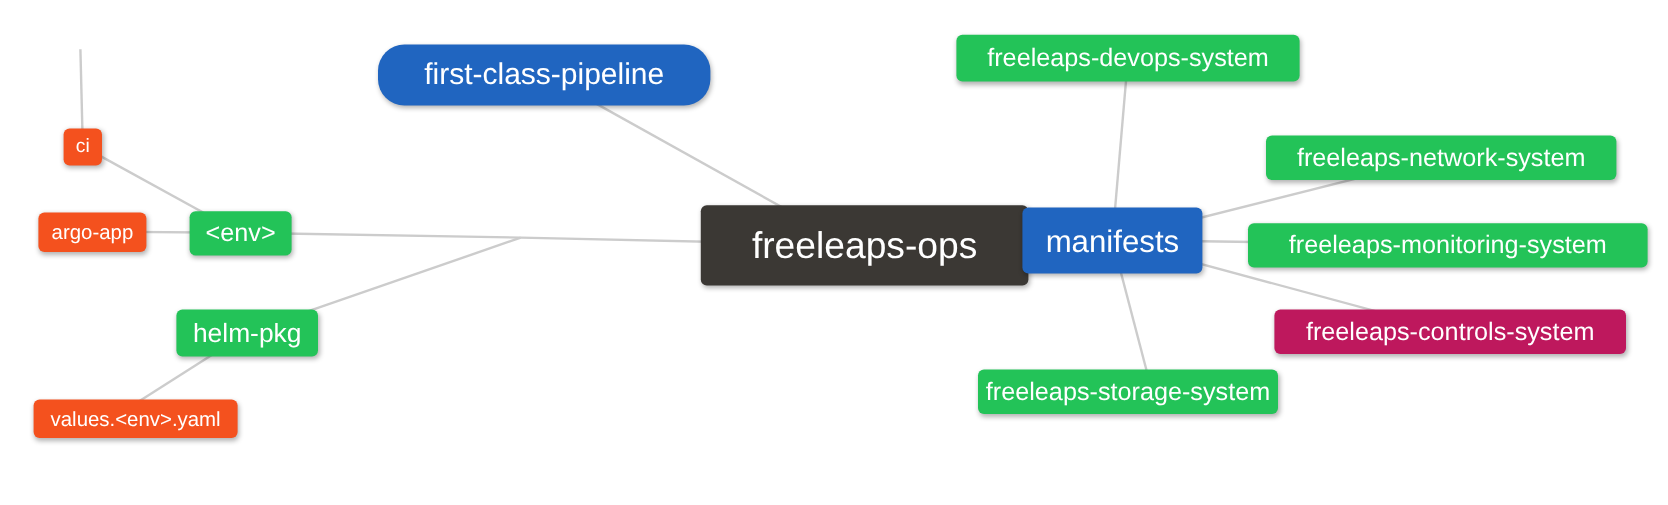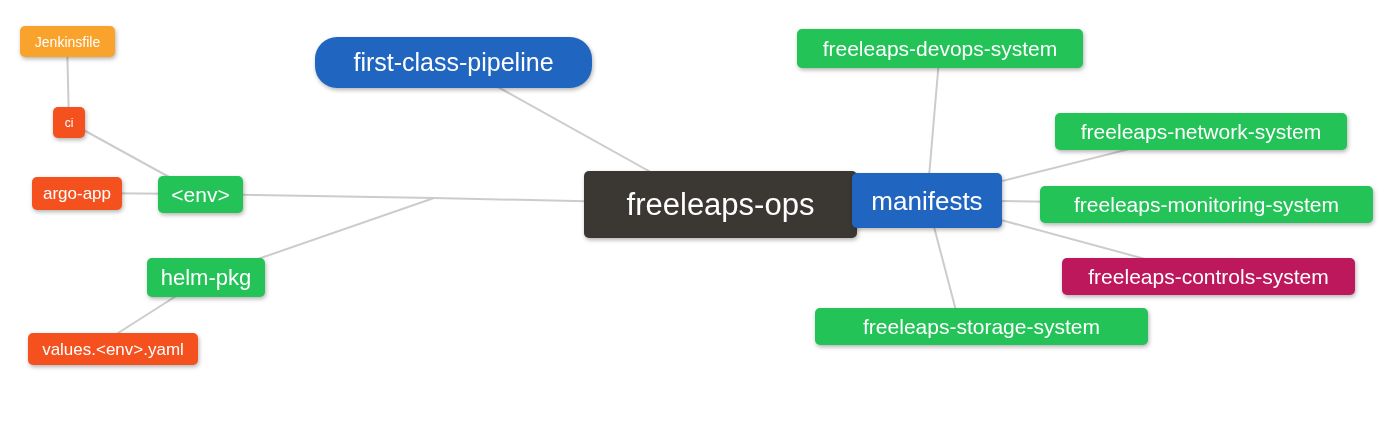--- a/index.html
+++ b/index.html
@@ -39,23 +39,22 @@
       <line x1="453" y1="62" x2="708" y2="204" stroke="#cccccc" stroke-width="2"></line>
       <line x1="434" y1="198" x2="708" y2="204" stroke="#cccccc" stroke-width="2"></line>
       <line x1="708" y1="204" x2="927" y2="200" stroke="#cccccc" stroke-width="2"></line>
       <line x1="927" y1="200" x2="940" y2="48" stroke="#cccccc" stroke-width="2"></line>
       <line x1="927" y1="200" x2="1201" y2="131" stroke="#cccccc" stroke-width="2"></line>
       <line x1="927" y1="200" x2="1206" y2="204" stroke="#cccccc" stroke-width="2"></line>
       <line x1="927" y1="200" x2="1208" y2="276" stroke="#cccccc" stroke-width="2"></line>
       <line x1="927" y1="200" x2="960" y2="326" stroke="#cccccc" stroke-width="2"></line>
     </svg>
 
-  <div class="node" style="left: 20px; top: 26px; width: 95px; height: 31px; font-size: 14px; background: rgb(249, 163, 44);">Jenkinsfile</div>
 
-  <div class="node" style="left: 53px; top: 107px; width: 32px; height: 31px; font-size: 12px; background: rgb(244, 81, 30);">ci</div>
+  <div class="node" style="left: 53px; top: 107px; width: 32px; height: 31px; font-size: 16px; background: rgb(244, 81, 30);">ci</div>
 
   <div class="node" style="left: 32px; top: 177px; width: 90px; height: 33px; font-size: 17px; background: rgb(244, 81, 30);">argo-app</div>
 
   <div class="node" style="left: 158px; top: 176px; width: 85px; height: 37px; font-size: 21px; background: rgb(35, 195, 88);">&lt;env&gt;</div>
 
   <div class="node" style="left: 147px; top: 258px; width: 118px; height: 39px; font-size: 22px; background: rgb(35, 195, 88);">helm-pkg</div>
 
   <div class="node" style="left: 8px; top: 333px; width: 170px; height: 32px; font-size: 17px; background: rgb(244, 81, 30); margin-left: 20px;">values.&lt;env&gt;.yaml</div>
 
   <div class="node" style="left: 315px; top: 37px; width: 277px; height: 51px; font-size: 25px; background: rgb(32, 101, 192); border-radius: 22px;">first-class-pipeline</div>
@@ -66,15 +65,15 @@
   <div class="node" style="left: 852px; top: 173px; width: 150px; height: 55px; font-size: 26px; background: rgb(32, 101, 192);">manifests</div>
 
   <div class="node" style="left: 797px; top: 29px; width: 286px; height: 39px; font-size: 21px; background: rgb(35, 195, 88);">freeleaps-devops-system</div>
 
   <div class="node" style="left: 1055px; top: 113px; width: 292px; height: 37px; font-size: 21px; background: rgb(35, 195, 88);">freeleaps-network-system</div>
 
   <div class="node" style="left: 1040px; top: 186px; width: 333px; height: 37px; font-size: 21px; background: rgb(35, 195, 88);">freeleaps-monitoring-system</div>
 
   <div class="node" style="left: 1062px; top: 258px; width: 293px; height: 37px; font-size: 21px; background: #be185d;">freeleaps-controls-system</div>
 
-  <div class="node" style="left: 815px; top: 308px; width: 333px; height: 37px; font-size: 21px; background: rgb(35, 195, 88);">freeleaps-storage-system</div>
+  <div class="node" style="left: 815px; top: 308px; width: 250px; height: 37px; font-size: 21px; background: rgb(35, 195, 88);">freeleaps-storage-system</div>
 
 </div>
 
 </body></html>

